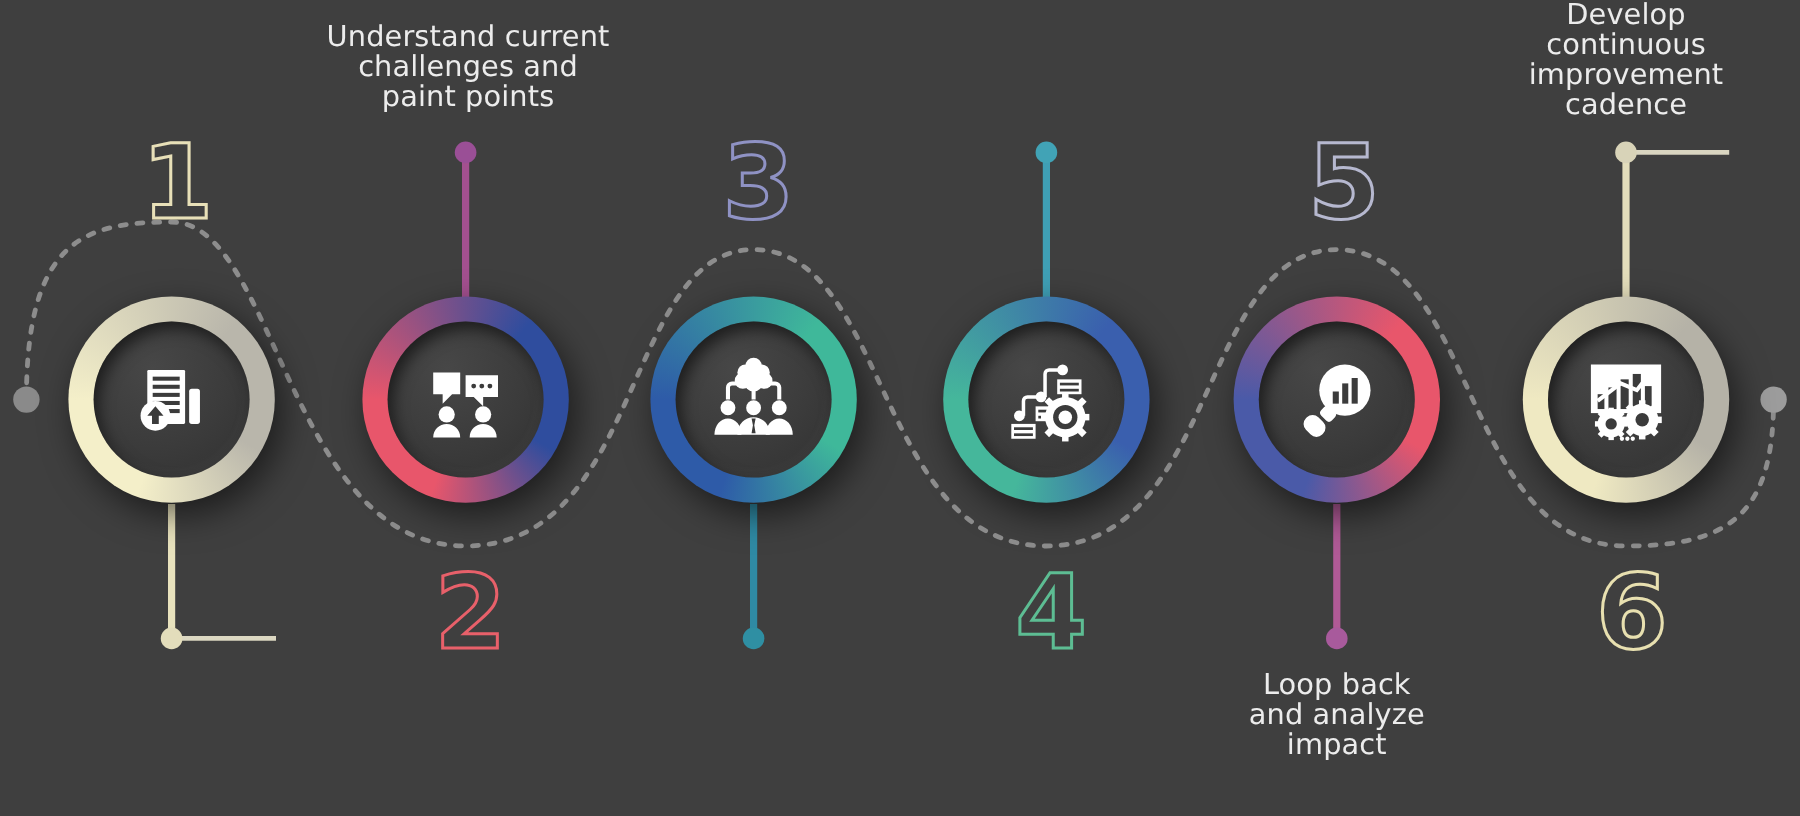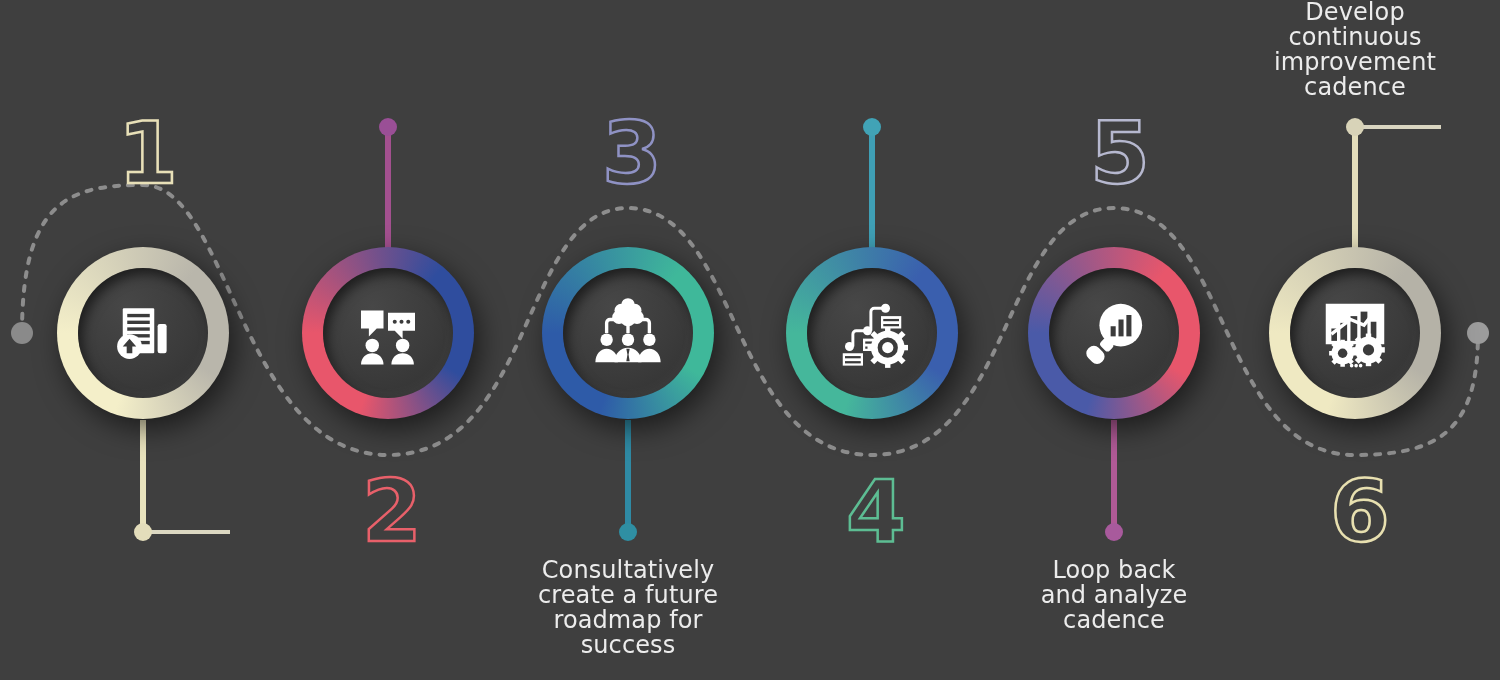--- a/index.html
+++ b/index.html
@@ -337,26 +337,25 @@
             <circle cx="29" cy="61" r="1.6"></circle>
               <circle cx="33" cy="61" r="1.6"></circle>
               <circle cx="37" cy="61" r="1.6"></circle>
           </g>
         </svg>
       </div>
     </div>
   </div>
 
   <div class="layer" id="text-layer">
-    <div class="caption" style="left:503px;top:558px;width:250px;">Consultatively
-create a future
-roadmap for
-success</div>
+    <div class="caption" style="left:250px;top:18px;width:280px;">Understand current
+challenges and
+paint points</div>
     <div class="caption" style="left:989px;top:558px;width:250px;">Loop back
 and analyze
-cadence</div>
+impact</div>
     <div class="caption" style="left:1235px;top:0px;width:240px;">Develop
 continuous
 improvement
 cadence</div>
   </div>
 
 </div>
 
 </body></html>

